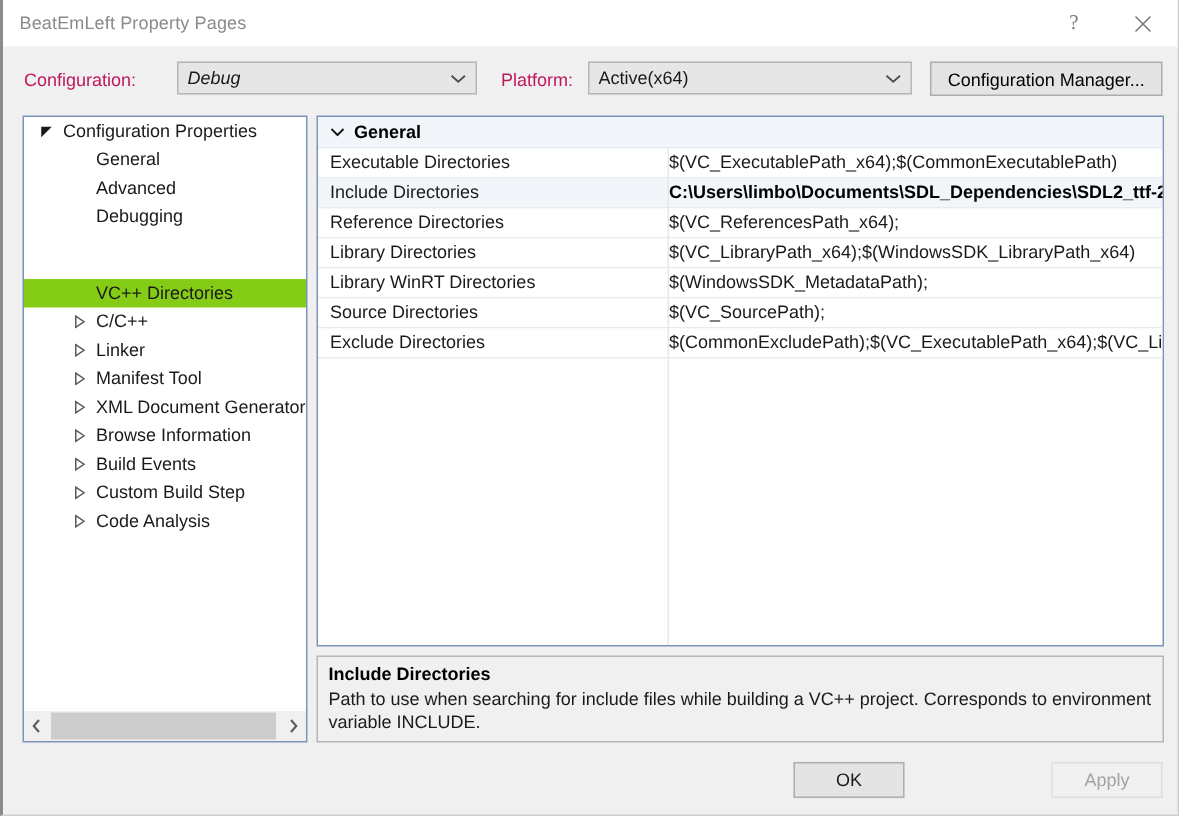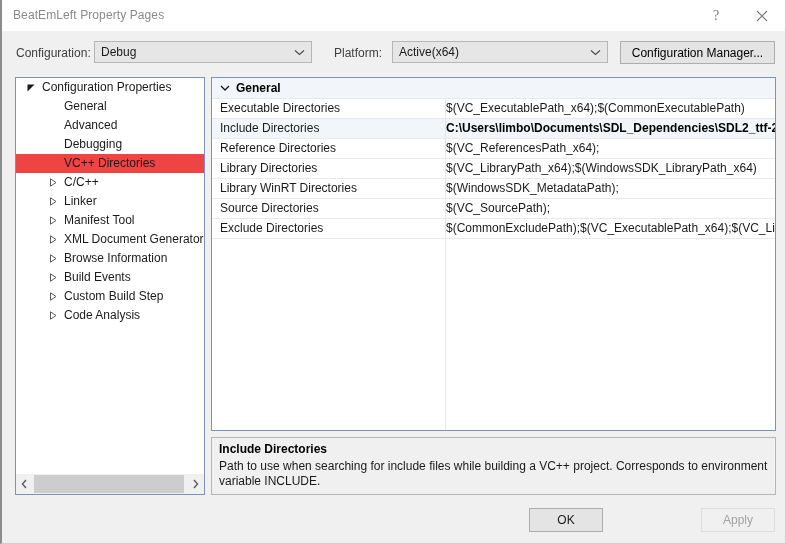--- a/index.html
+++ b/index.html
@@ -70,21 +70,21 @@
   #config-row {
     position: absolute;
     left: 0; top: 31px;
     width: 100%;
     height: 41px;
     background: #f0f0f0;
   }
   .fieldlabel {
     position: absolute;
     font-size: 12px;
-    color: #404040;
+    color: #be185d;
     top: 15px;
     white-space: nowrap;
   }
   #label-configuration { left: 14px; }
   #label-platform { left: 332px; }
 
   .combo {
     position: absolute;
     top: 10px;
     height: 22px;
@@ -103,21 +103,21 @@
     overflow: hidden;
   }
   .combo .combo-arrow {
     position: absolute;
     right: 6px;
     top: 0;
     height: 100%;
     display: flex;
     align-items: center;
   }
-  #combo-configuration { left: 92px; width: 218px; }
+  #combo-configuration { left: 116px; width: 200px; font-style: italic; }
   #combo-platform { left: 390px; width: 216px; }
 
   #btn-config-manager {
     position: absolute;
     left: 618px;
     top: 10px;
     width: 155px;
     height: 23px;
     background: #e4e4e4;
     border: 1px solid #adadad;
@@ -172,21 +172,22 @@
   .tree-item .tlabel {
     position: absolute;
     top: 0;
     white-space: nowrap;
   }
   .tree-root > .tw { left: 6px; }
   .tree-root > .tlabel { left: 26px; }
   .tree-leaf > .tw { left: 28px; }
   .tree-leaf > .tlabel { left: 48px; }
   .tree-item.selected {
-    background: #ef4444;
+    background: #84cc16;
+    margin-top: 32px;
   }
 
   
   #tree-hscroll {
     position: absolute;
     left: 0;
     bottom: 0;
     width: 100%;
     height: 20px;
     background: #f0f0f0;

